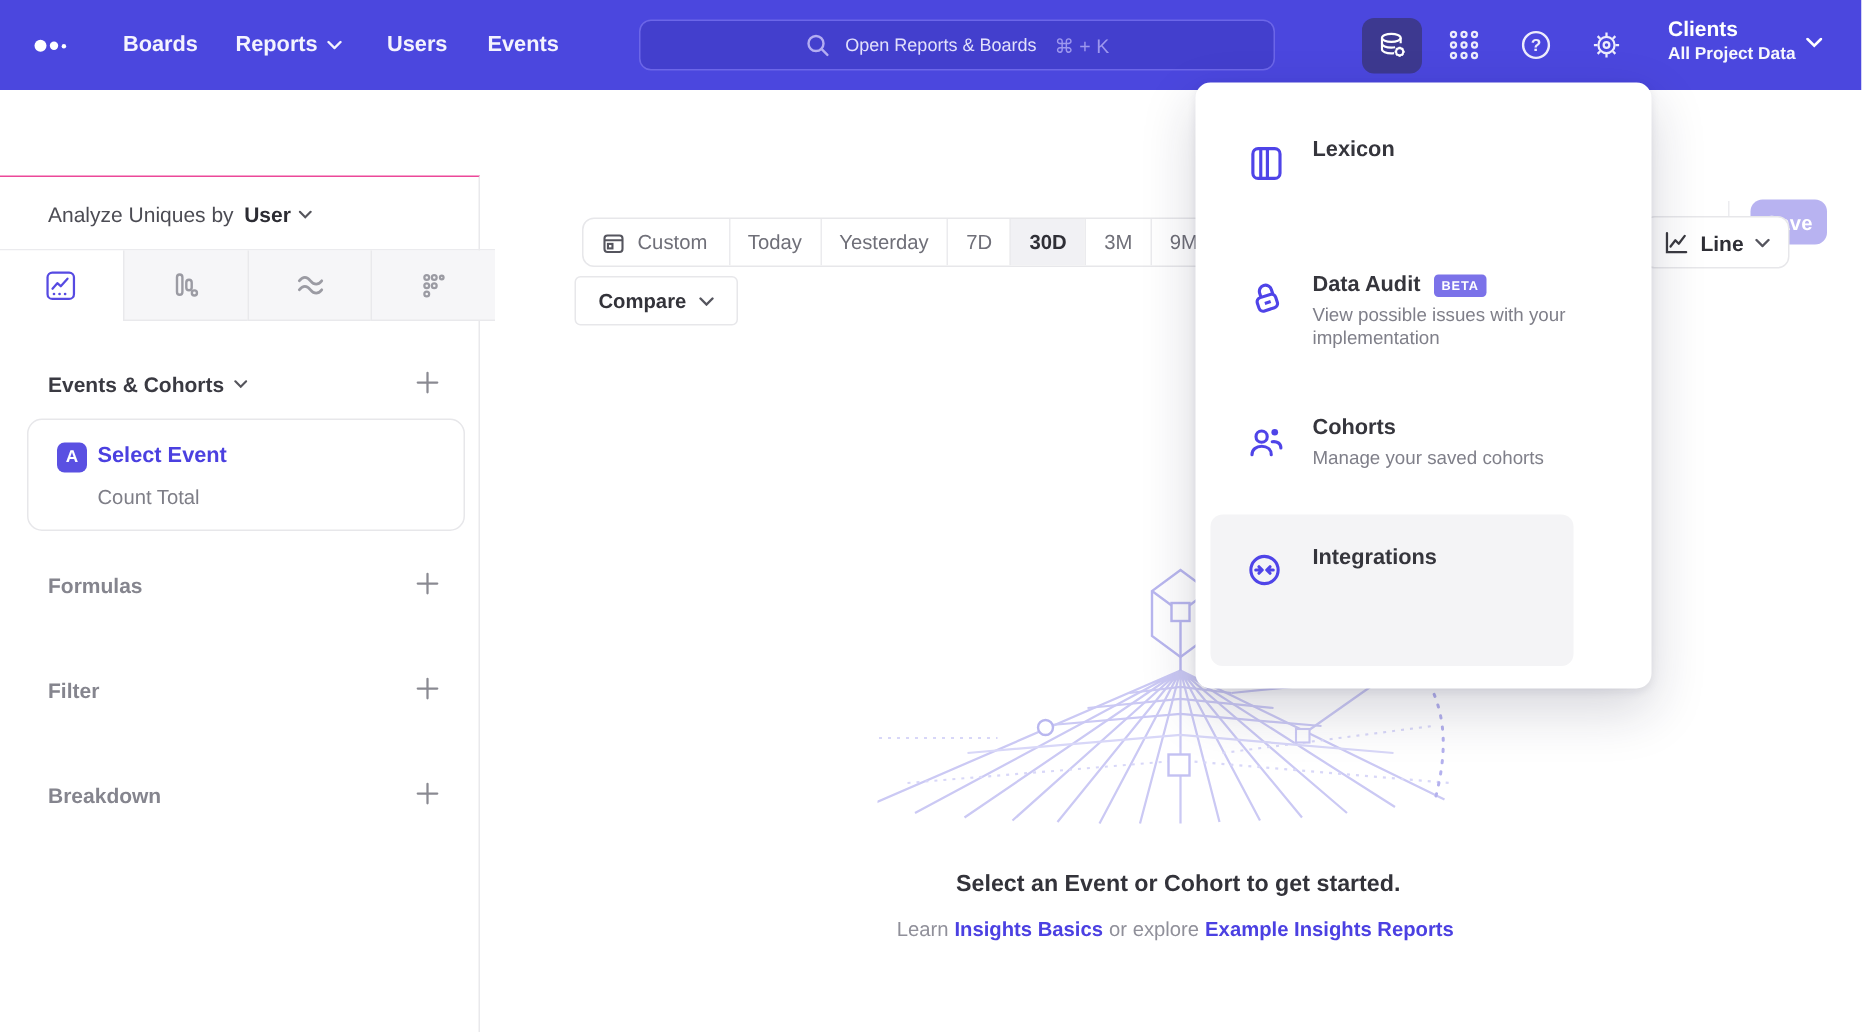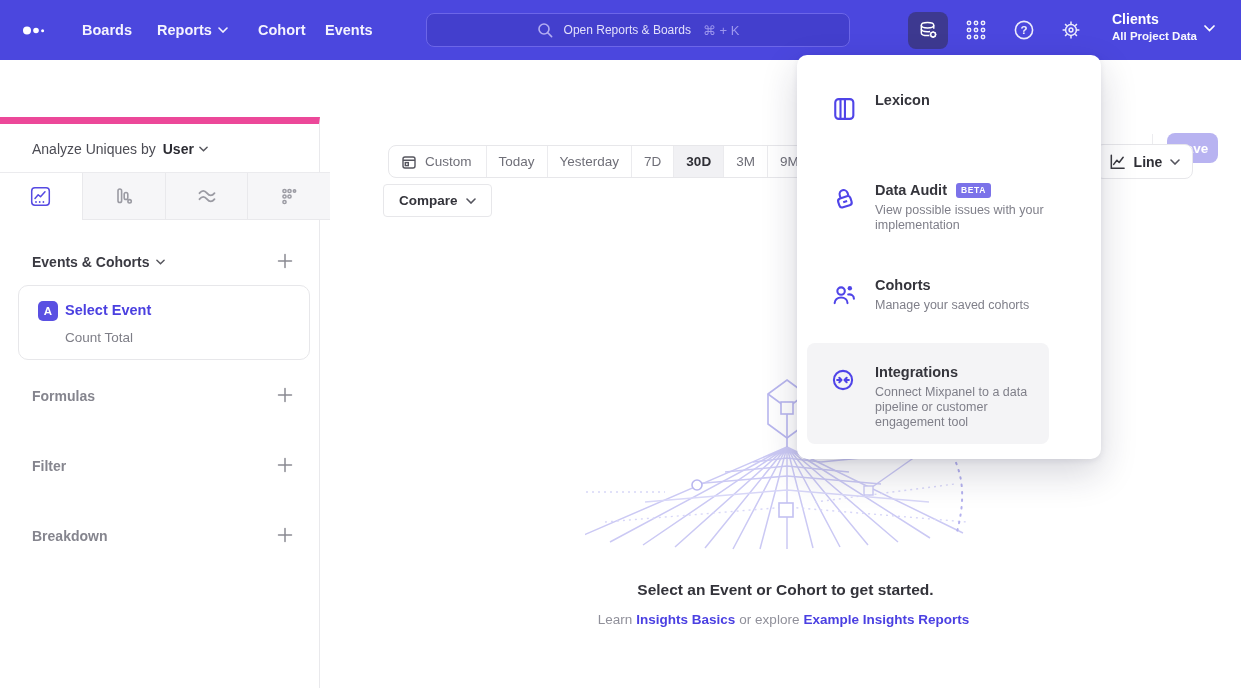--- a/index.html
+++ b/index.html
@@ -29,21 +29,21 @@
   .rdesc { position:absolute; left:117px; top:83px; font-size:13.5px; color:#9b9ba3; cursor:text; }
   .copy-btn { position:absolute; left:1072px; top:77px; cursor:pointer; }
   .more-btn { position:absolute; left:1114px; top:81px; cursor:pointer; }
   .hdivider { position:absolute; left:1152px; top:74px; width:1px; height:27px; background:#ececef; }
   .save-btn { position:absolute; left:1167px; top:73px; width:51px; height:30px; background:#b8b3f1;
     border:none; border-radius:8px; color:#fff; font-size:13.5px; font-weight:600; cursor:pointer;
     font-family:inherit; }
 
   
   .sidebar { position:absolute; left:0; top:117px; width:320px; bottom:0; background:#fff;
-    border-right:1px solid #e9e9ec; border-top:7px solid #ec4899; }
+    border-right:1px solid #e9e9ec; border-top:1px solid #ec4899; }
   .analyze-row { position:absolute; left:32px; top:17px; font-size:14px; color:#4c4c54;
     display:flex; align-items:center; }
   .analyze-val { font-weight:700; color:#2c2c33; margin-left:7px; cursor:pointer; display:flex;
     align-items:center; gap:5px; }
   .tabbar { position:absolute; left:0; top:48px; width:330px; height:48px; display:flex;
     border-top:1px solid #ebebee; }
   .tab { flex:1; display:flex; align-items:center; justify-content:center; background:#f6f6f8;
     border-left:1px solid #e9e9ec; border-bottom:1px solid #e9e9ec; color:#9b9ba3; cursor:pointer; }
   .tab.selected { background:#fff; border-bottom:1px solid #fff; color:#564ae2; }
   .tab:first-child { border-left:none; }
@@ -116,21 +116,21 @@
   <div class="nav-item" style="left:82px">
       <span>Boards</span>
     </div>
   <div class="nav-item" style="left:157px">
     <span>Reports</span>
     <svg width="10" height="6" viewBox="0 0 10 6">
         <path d="M1 1l4 4 4-4" stroke="#f4f3fe" stroke-width="1.6" fill="none" stroke-linecap="round"></path>
       </svg>
   </div>
   <div class="nav-item" style="left:258px">
-      <span>Cohort</span>
+      <span>Users</span>
     </div>
   <div class="nav-item" style="left:325px">
       <span>Events</span>
     </div>
 
   <div class="search">
     <svg width="17" height="17" viewBox="0 0 17 17">
       <circle cx="7" cy="7" r="5" stroke="#b3adf2" stroke-width="1.6" fill="none"></circle>
       <path d="M10.8 10.8L14.6 14.6" stroke="#b3adf2" stroke-width="1.6" stroke-linecap="round"></path>
     </svg>
@@ -433,16 +433,15 @@
     <span class="ic">
       <svg width="26" height="26" viewBox="0 0 24 24" fill="none" stroke="currentColor" stroke-width="1.9">
         <circle cx="12" cy="12" r="8.4"></circle>
         <path d="M6.6 12h3.6M8.6 10l2 2-2 2M17.4 12h-3.6M15.4 10l-2 2 2 2" stroke-linejoin="round" stroke-linecap="round"></path>
       </svg>
     </span>
     <span class="tx">
       <span class="mi-title">
           <span>Integrations</span>
         </span>
-      <div class="mi-desc">Connect Mixpanel to a data pipeline or customer engagement tool</div>
     </span>
   </div>
 </div>
 
 </body></html>

